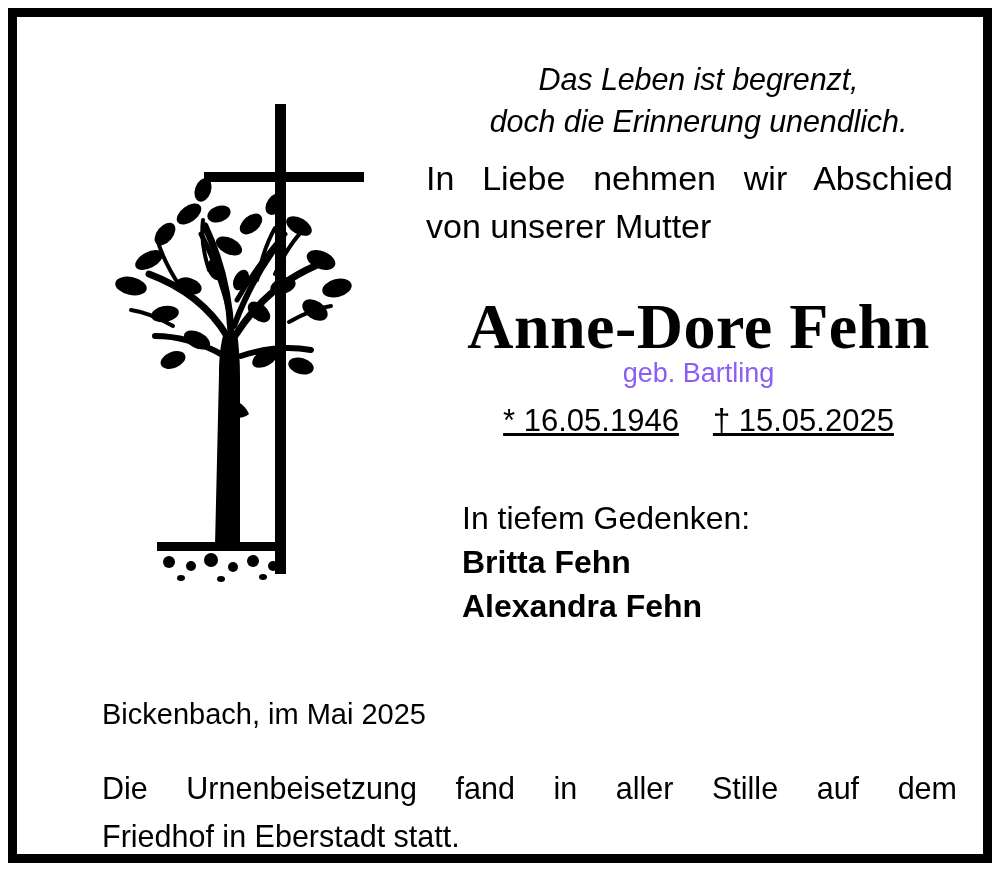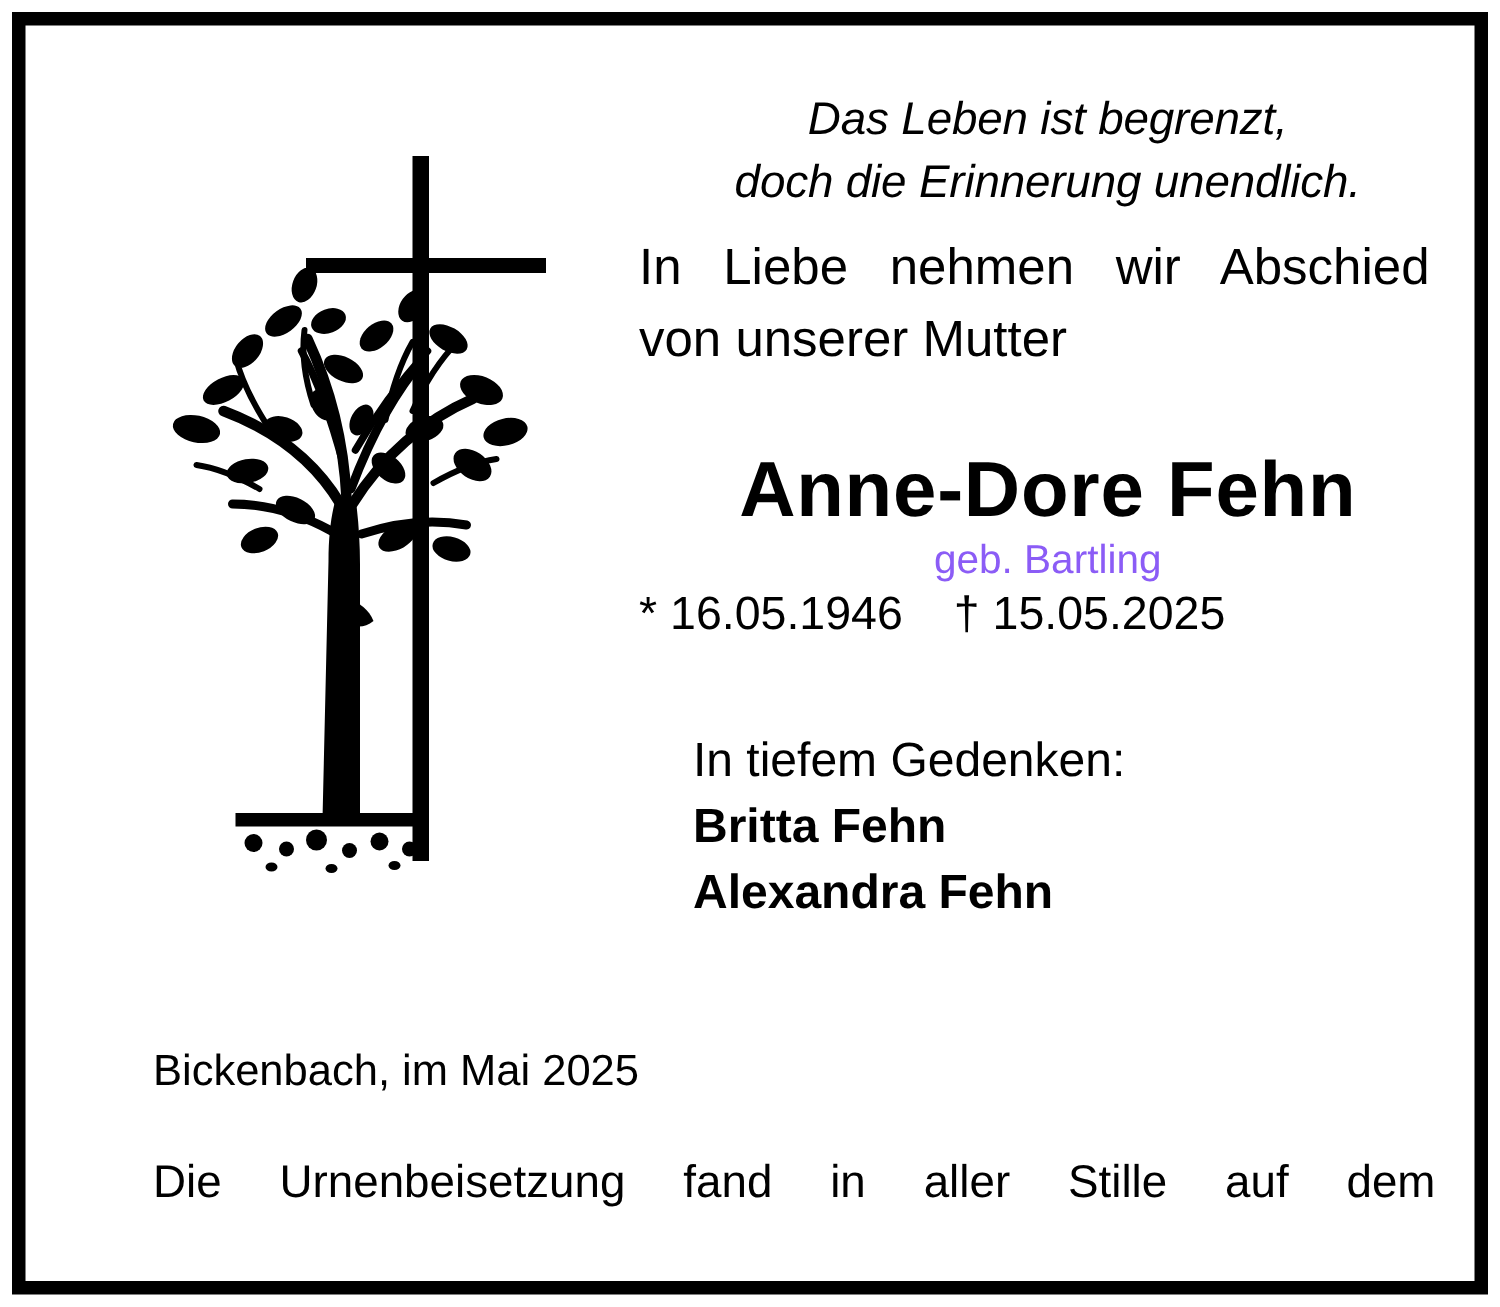--- a/index.html
+++ b/index.html
@@ -80,41 +80,43 @@
     text-align: justify;
     text-align-last: justify;
   }
   .lead .lastline {
     display: block;
     text-align: left;
   }
 
   .name {
     margin-top: 48px;
-    font-family: Liberation Sans, sans-serif;
+    font-family: Liberation Serif, serif;
     font-weight: bold;
-    font-size: 52px;
+    font-size: 64px;
     line-height: 58px;
     text-align: center;
     color: #000;
     letter-spacing: 0.5px;
   }
   .maiden {
     margin-top: 0;
     font-size: 27px;
     line-height: 34px;
     text-align: center;
     color: #8b5cf6;
     font-weight: 500;
   }
   .dates {
+    margin-top: 12px;
     font-size: 31px;
     line-height: 38px;
-    text-align: left;
-    color: #000;
+    text-align: center;
+    color: #000;
+    text-decoration: underline;
   }
   .dates .gap { display: inline-block; width: 34px; }
 
   .memorial {
     margin-top: 56px;
     margin-left: 36px;
     font-size: 32px;
     line-height: 44px;
     color: #000;
   }
@@ -249,18 +251,19 @@
           <div>In tiefem Gedenken:</div>
           <div class="mourner">Britta Fehn</div>
           <div class="mourner">Alexandra Fehn</div>
         </div>
       </div>
 
       <div class="bottom">
         <div class="place">Bickenbach, im Mai 2025</div>
         <div class="closing">
           <span class="jline">Die Urnenbeisetzung fand in aller Stille auf dem</span>
+          <span class="lastline">Friedhof in Eberstadt statt.</span>
         </div>
       </div>
 
     </div>
   </div>
 </div>
 
 </body></html>

